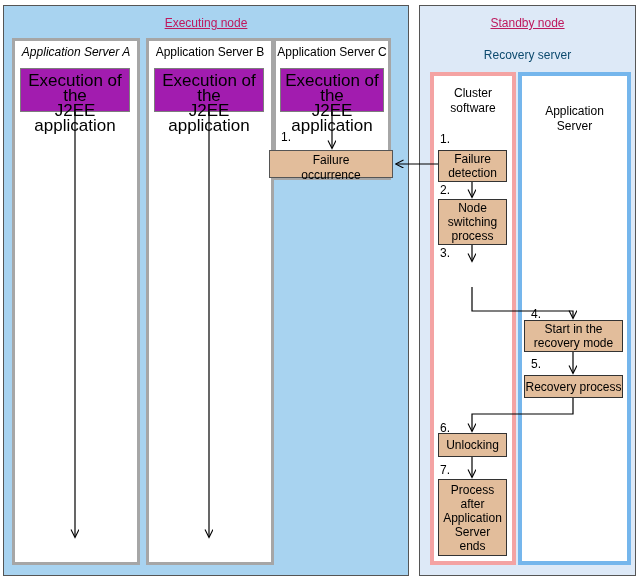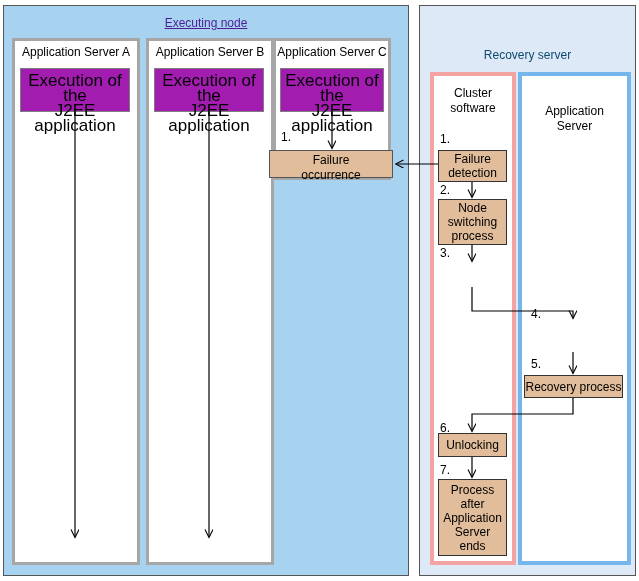--- a/index.html
+++ b/index.html
@@ -20,21 +20,21 @@
     left:3px;top:5px;width:406px;height:571px;
     background:#a8d3f0;border:1px solid #555555;
   }
   #standby-node-panel{
     left:419px;top:5px;width:217px;height:571px;
     background:#dde9f7;border:1px solid #555555;
   }
 
   .panel-title{
     position:absolute;width:100%;text-align:center;
-    font-size:12px;color:#4c1d95;
+    font-size:12px;color:#be185d;
     text-decoration:underline;
   }
   .panel-subtitle{
     position:absolute;width:100%;text-align:center;
     font-size:12px;color:#0c4a6e;
   }
 
   
   .server-box{
     position:absolute;box-sizing:border-box;
@@ -91,21 +91,21 @@
 </style>
 </head>
 <body>
 
 <div class="diagram">
 
   <div class="panel" id="executing-node-panel">
     <div class="panel-title" style="left:0;top:10px;">Executing node</div>
   </div>
 
-  <div class="server-box" style="left:12px;top:38px;width:128px;height:527px;">
+  <div class="server-box" style="left:12px;top:38px;width:128px;height:527px;font-style:italic;">
     <div class="server-label">Application Server A</div>
   </div>
   <div class="exec-box" style="left:20px;top:68px;width:110px;height:44px;">
     <div>Execution of the</div>
     <div>J2EE application</div>
   </div>
 
   <div class="server-box" style="left:146px;top:38px;width:128px;height:527px;">
     <div class="server-label">Application Server B</div>
   </div>
@@ -125,20 +125,21 @@
   <div class="step-num" style="left:281px;top:130px;">1.</div>
 
   <div class="failure-box" style="left:269px;top:150px;width:124px;height:28px;">
     <div>
       <div>Failure</div>
       <div>occurrence</div>
     </div>
   </div>
 
   <div class="panel" id="standby-node-panel">
+    <div class="panel-title" style="left:0;top:10px;">Standby node</div>
     <div class="panel-subtitle" style="left:0;top:42px;">Recovery server</div>
   </div>
 
   <div id="cluster-software-col">
     <div class="col-title" style="top:10px;">Cluster</div>
     <div class="col-title" style="top:25px;">software</div>
   </div>
 
   <div id="application-server-col">
     <div class="col-title" style="top:28px;">Application</div>
@@ -158,20 +159,26 @@
     <div>
       <div>Node</div>
       <div>switching</div>
       <div>process</div>
     </div>
   </div>
 
   <div class="step-num" style="left:440px;top:246px;">3.</div>
 
   <div class="step-num" style="left:531px;top:307px;">4.</div>
+  <div class="proc-box" style="left:524px;top:320px;width:99px;height:32px;">
+    <div>
+      <div>Start in the</div>
+      <div>recovery mode</div>
+    </div>
+  </div>
 
   <div class="step-num" style="left:531px;top:357px;">5.</div>
   <div class="proc-box" style="left:524px;top:375px;width:99px;height:23px;">
     <div>Recovery process</div>
   </div>
 
   <div class="step-num" style="left:440px;top:421px;">6.</div>
   <div class="proc-box" style="left:438px;top:433px;width:69px;height:24px;">
     <div>Unlocking</div>
   </div>

